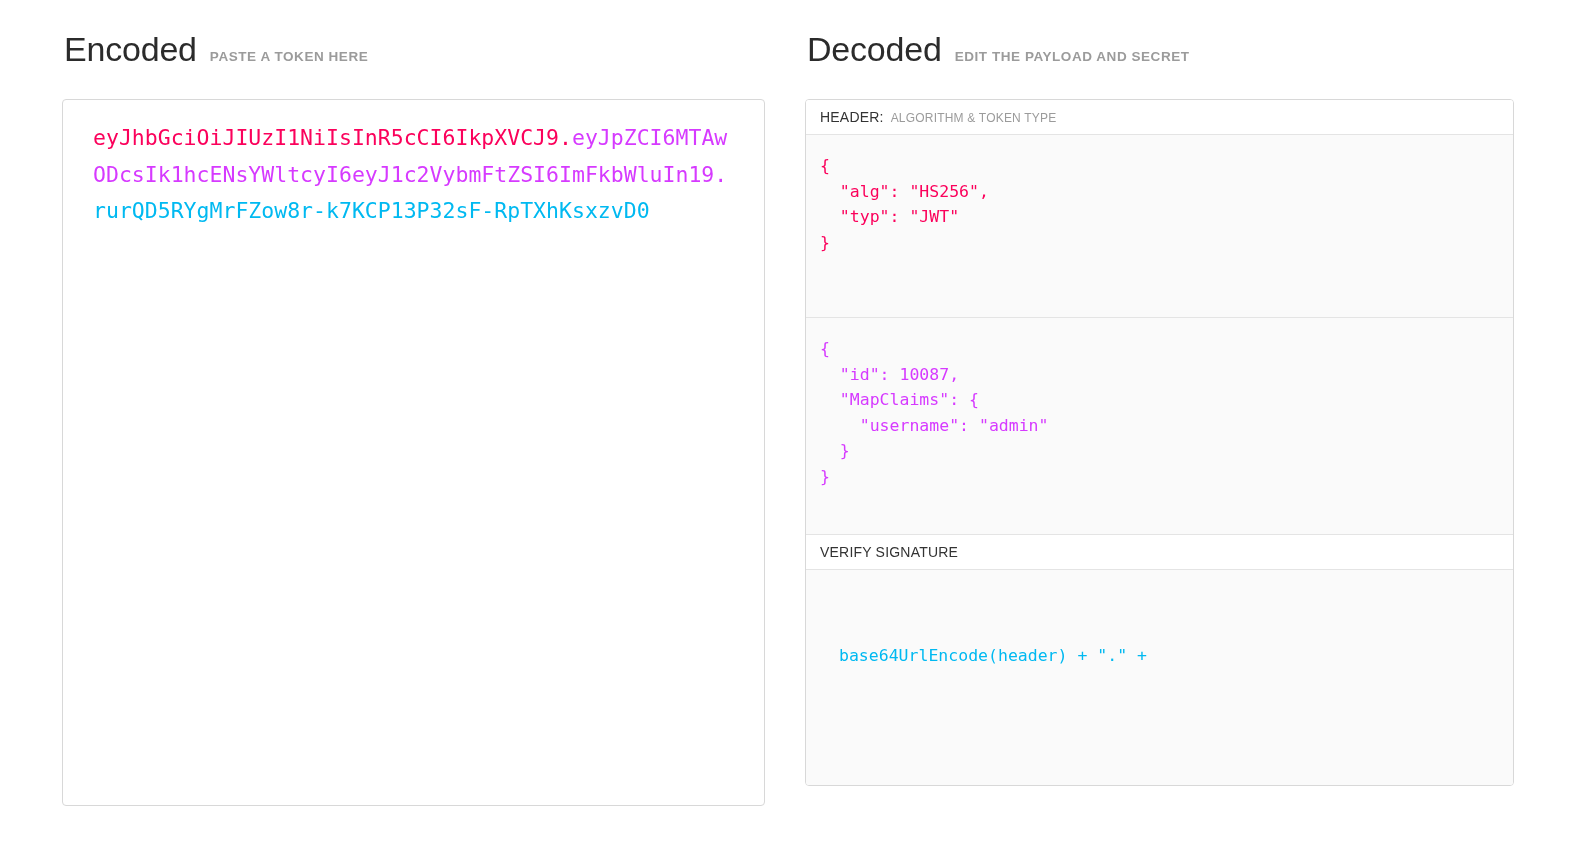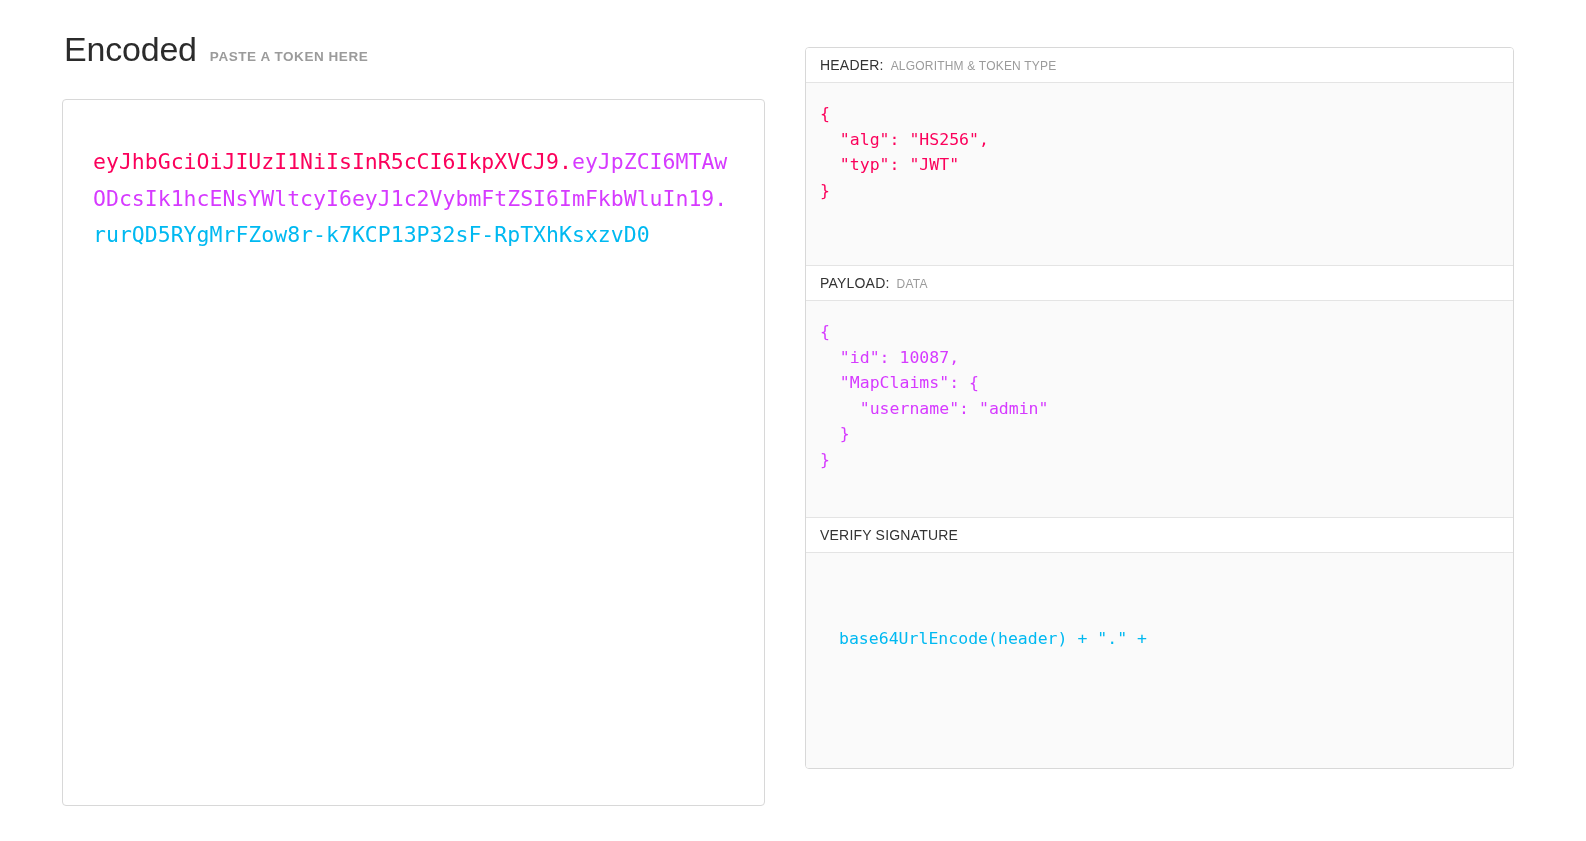--- a/index.html
+++ b/index.html
@@ -55,21 +55,21 @@
   }
 
   
   .encoded-box {
     margin-top: 15px;
     width: 703px;
     height: 707px;
     border: 1px solid #d8d8d8;
     border-radius: 4px;
     background: #ffffff;
-    padding: 44px 26px 20px 30px;
+    padding: 20px 26px 20px 30px;
     overflow: hidden;
   }
   .token {
     font-family: "DejaVu Sans Mono", monospace;
     font-size: 21.5px;
     line-height: 36.5px;
     word-break: break-all;
     white-space: pre-wrap;
     letter-spacing: 0px;
     margin: 0;
@@ -142,36 +142,36 @@
       <span class="section-sub">PASTE A TOKEN HERE</span>
     </div>
 
     <div class="encoded-box">
       <div class="token"><span class="tok-header">eyJhbGciOiJIUzI1NiIsInR5cCI6IkpXVCJ9</span><span class="tok-dot-h">.</span><span class="tok-payload">eyJpZCI6MTAwODcsIk1hcENsYWltcyI6eyJ1c2VybmFtZSI6ImFkbWluIn19</span><span class="tok-dot-p">.</span><span class="tok-sig">rurQD5RYgMrFZow8r-k7KCP13P32sF-RpTXhKsxzvD0</span></div>
     </div>
   </div>
 
   <div class="column col-decoded">
 
+    <div class="section-head">
+      <span class="section-title">Decoded</span>
+      <span class="section-sub">EDIT THE PAYLOAD AND SECRET</span>
+    </div>
 
     <div class="decoded-panel">
 
       <div class="dec-label-bar top">
         <span class="dec-label-strong">HEADER:</span>
         <span class="dec-label-muted">ALGORITHM &amp; TOKEN TYPE</span>
       </div>
       <div class="dec-body body-header">{
   "alg": "HS256",
   "typ": "JWT"
 }</div>
 
-      <div class="dec-label-bar">
-        <span class="dec-label-strong">PAYLOAD:</span>
-        <span class="dec-label-muted">DATA</span>
-      </div>
       <div class="dec-body body-payload">{
   "id": 10087,
   "MapClaims": {
     "username": "admin"
   }
 }</div>
 
       <div class="dec-label-bar">
         <span class="dec-label-strong">VERIFY SIGNATURE</span>
       </div>

